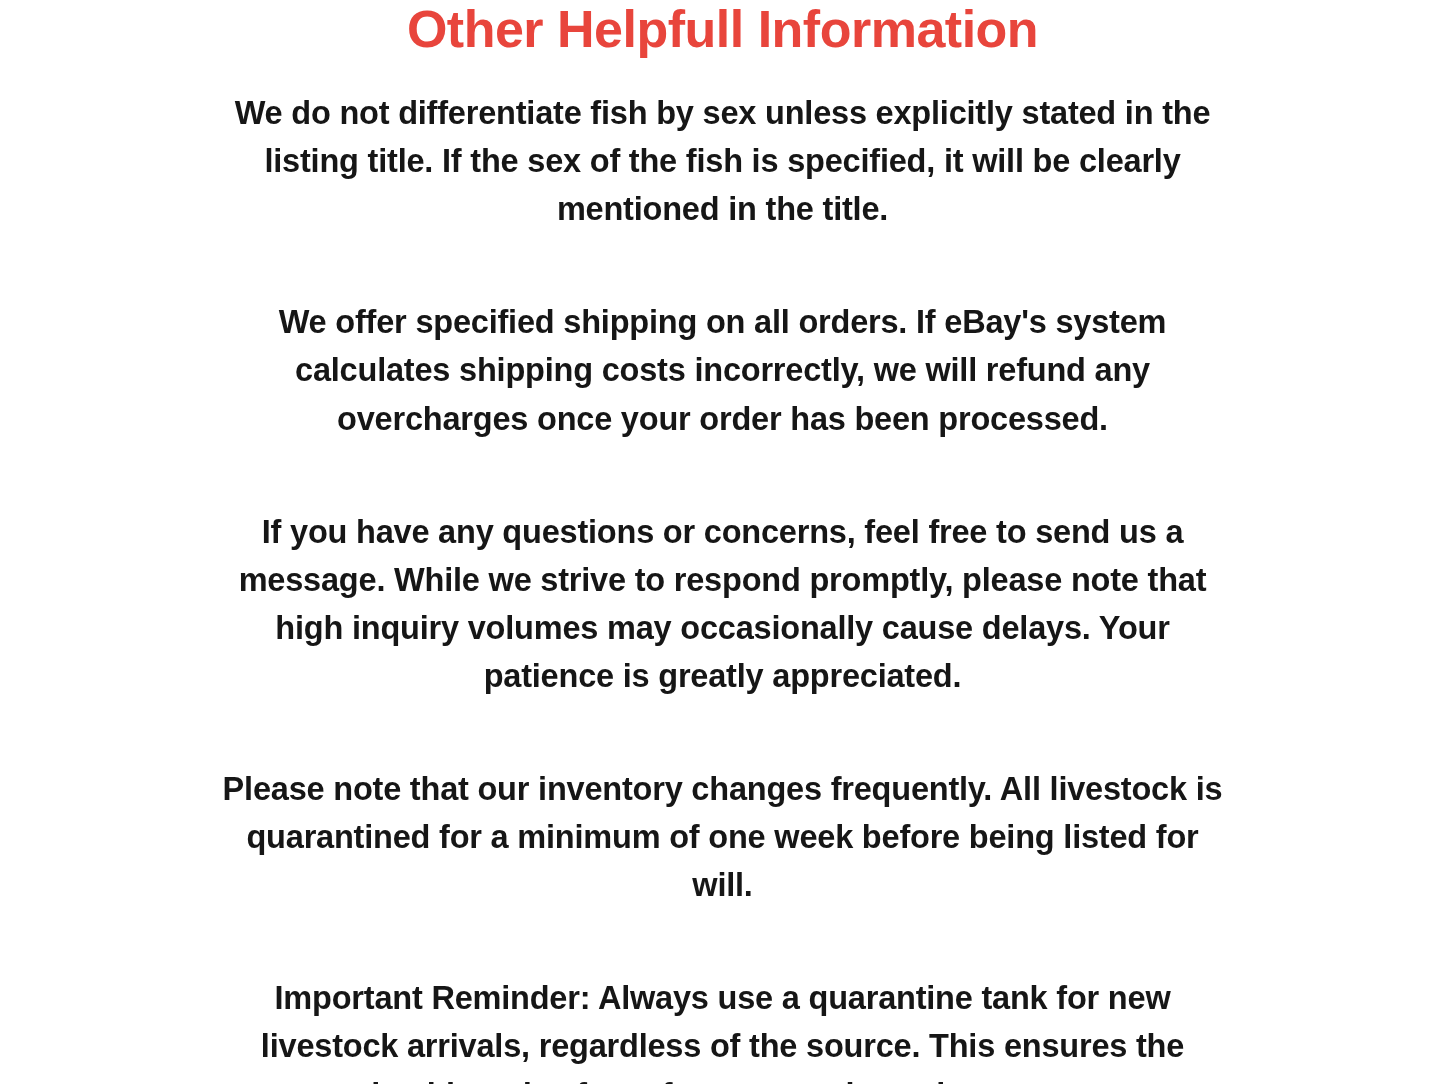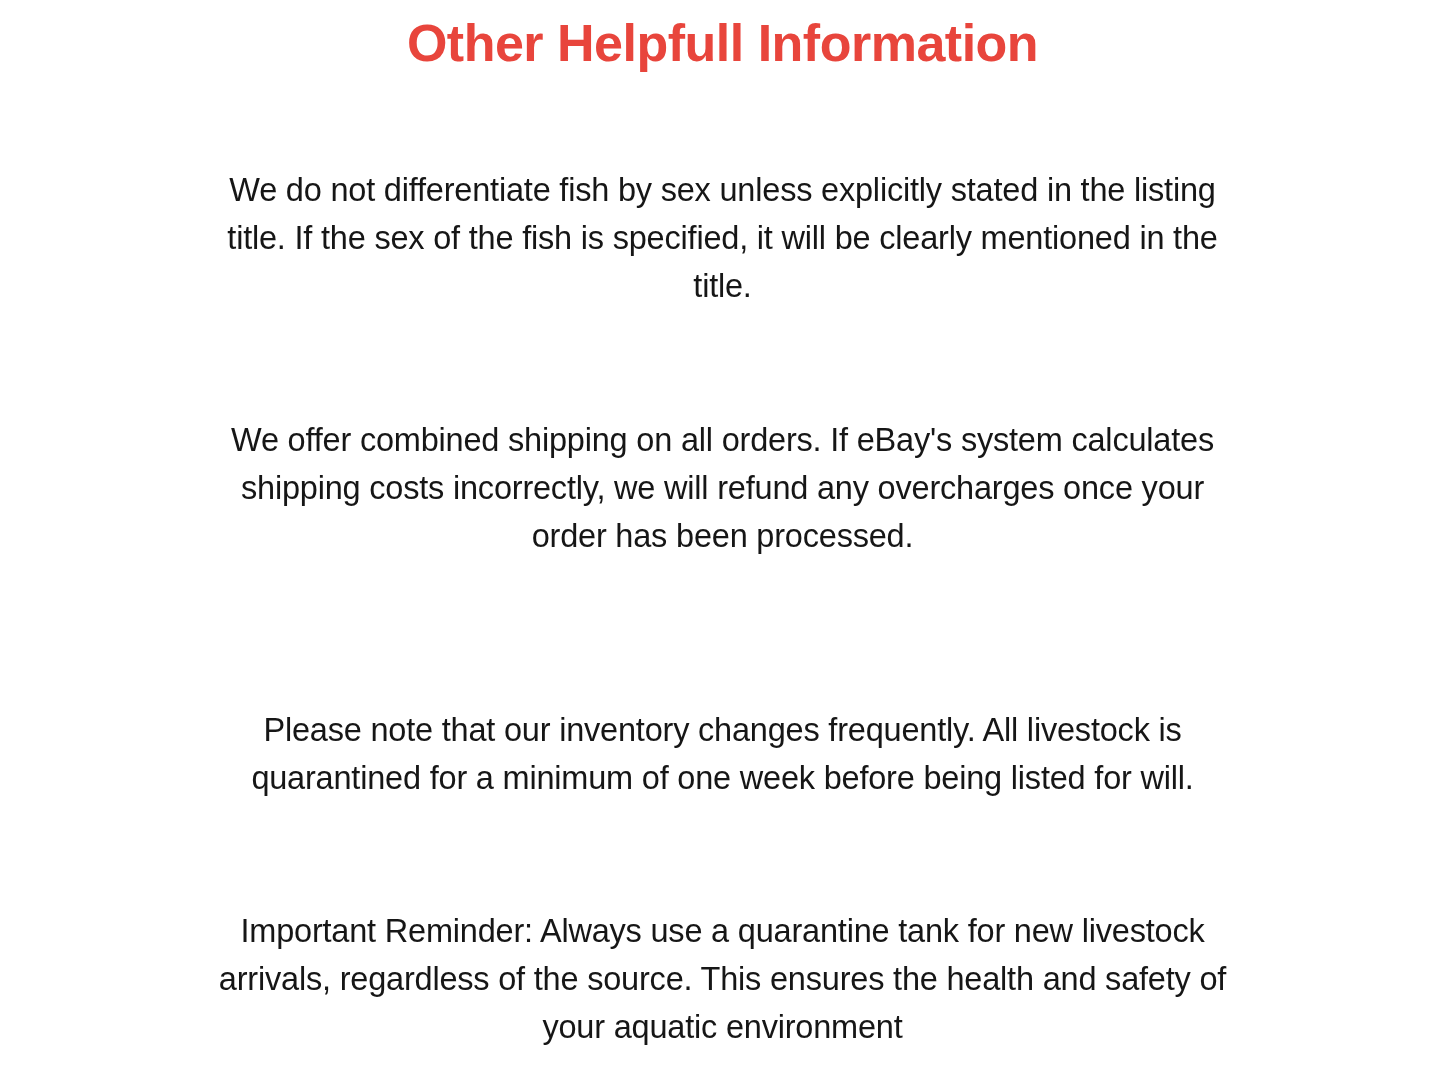--- a/index.html
+++ b/index.html
@@ -24,51 +24,52 @@
     align-items: center;
   }
   .page-title {
     font-size: 52px;
     font-weight: bold;
     color: #e8453c;
     text-align: center;
     letter-spacing: -0.5px;
     line-height: 1.05;
     margin: 0;
-    padding-top: 16px;
+    padding-top: 2px;
   }
   .body-block {
     width: 1020px;
     text-align: center;
     font-size: 32.5px;
-    font-weight: normal;
+    font-weight: bold;
     line-height: 1.48;
     color: #161616;
     letter-spacing: -0.2px;
   }
   .gap-1 { height: 72px; }
   .block-spacer { height: 46px; }
 </style>
 </head>
 <body>
 
 <div class="page">
 
   <h1 class="page-title" style="color: rgb(232, 69, 60);">Other Helpfull Information</h1>
 
   <div class="gap-1"></div>
 
   <p class="body-block">We do not differentiate fish by sex unless explicitly stated in the listing title. If the sex of the fish is specified, it will be clearly mentioned in the title.</p>
 
   <div class="block-spacer"></div>
 
-  <p class="body-block">We offer combined shipping on all orders. If eBay's system calculates shipping costs incorrectly, we will refund any overcharges once your order has been processed.</p>
+  <p class="body-block">We offer specified shipping on all orders. If eBay's system calculates shipping costs incorrectly, we will refund any overcharges once your order has been processed.</p>
 
   <div class="block-spacer"></div>
 
+  <p class="body-block">If you have any questions or concerns, feel free to send us a message. While we strive to respond promptly, please note that high inquiry volumes may occasionally cause delays. Your patience is greatly appreciated.</p>
 
   <div class="block-spacer"></div>
 
   <p class="body-block">Please note that our inventory changes frequently. All livestock is quarantined for a minimum of one week before being listed for will.</p>
 
   <div class="block-spacer"></div>
 
   <p class="body-block">Important Reminder: Always use a quarantine tank for new livestock arrivals, regardless of the source. This ensures the health and safety of your aquatic environment</p>
 
 </div>

